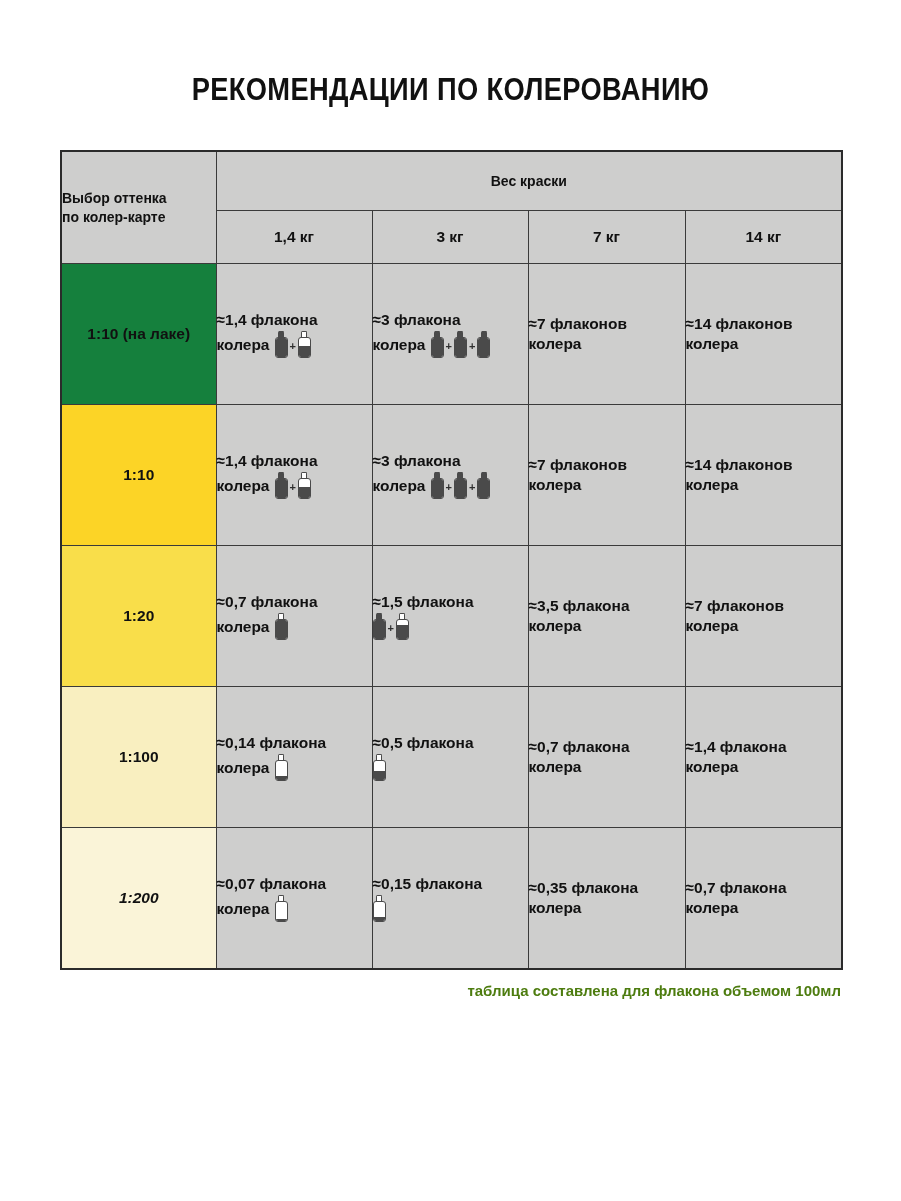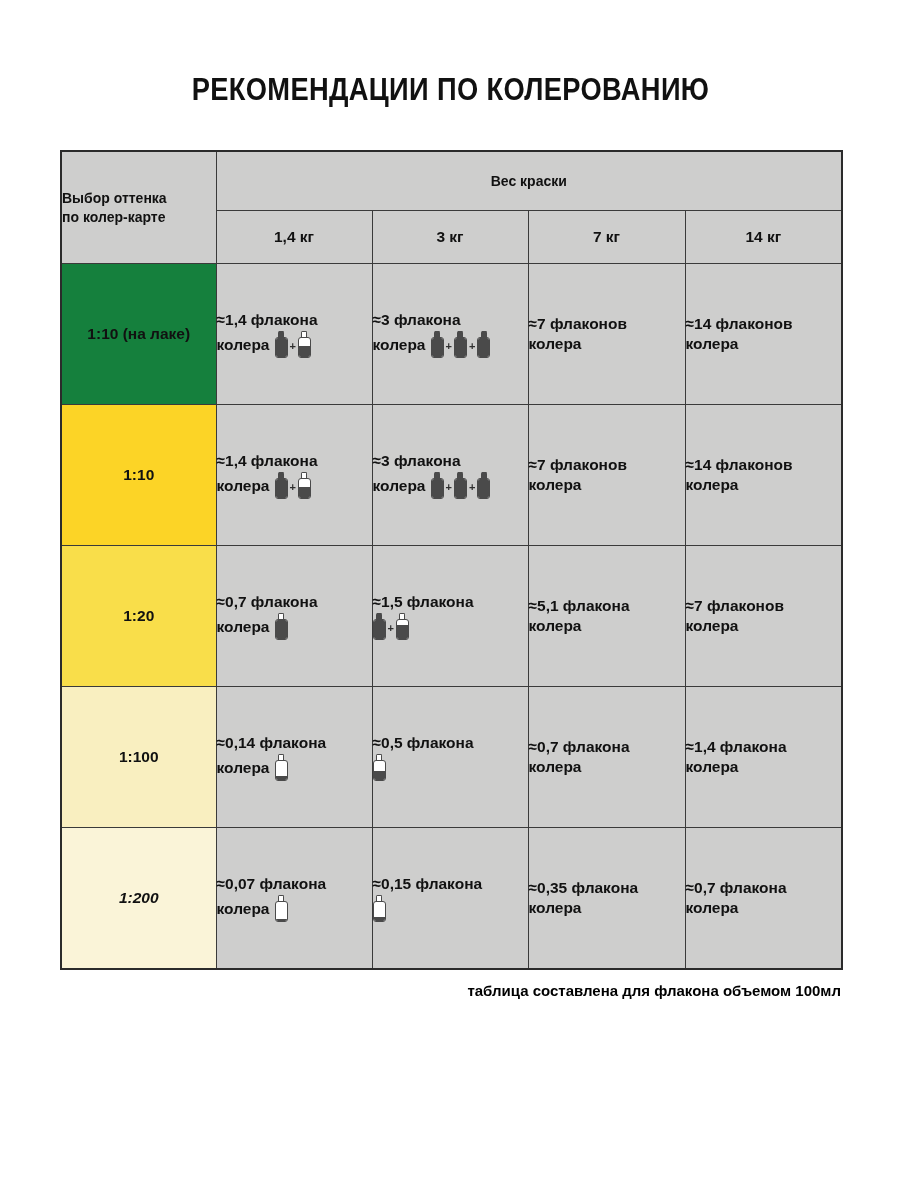--- a/index.html
+++ b/index.html
@@ -168,21 +168,21 @@
 
   
   .footnote {
     position: absolute;
     left: 0;
     top: 982px;
     width: 841px;
     text-align: right;
     font-size: 15px;
     font-weight: bold;
-    color: #000000;
+    color: #4d7c0f;
   }
 </style>
 </head>
 <body>
 
 <div class="page">
 
   <div class="title">РЕКОМЕНДАЦИИ ПО КОЛЕРОВАНИЮ</div>
 
   <div class="table-wrap">
@@ -351,21 +351,21 @@
                   <span class="plus">+</span>
                   <span class="bottle">
                     <span class="neck"></span>
                     <span class="body">
                       <span class="fill-body" style="height: 14px;"></span>
                     </span>
                   </span>
                 </span></span>
             </td>
             <td class="data-cell">
-              <span class="cell-inner"><span class="cell-text nowrap">≈5,1 флакона</span><br><span class="cell-text nowrap">колера</span></span>
+              <span class="cell-inner"><span class="cell-text nowrap">≈3,5 флакона</span><br><span class="cell-text nowrap">колера</span></span>
             </td>
             <td class="data-cell">
               <span class="cell-inner"><span class="cell-text nowrap">≈7 флаконов</span><br><span class="cell-text nowrap">колера</span></span>
             </td>
           </tr>
           <tr>
             <td class="ratio-cell" style="background: rgb(249, 239, 192);">1:100</td>
             <td class="data-cell">
               <span class="cell-inner"><span class="cell-text nowrap">≈0,14 флакона</span><br><span class="cell-text nowrap">колера</span><span class="bottles">
                   <span class="bottle">

